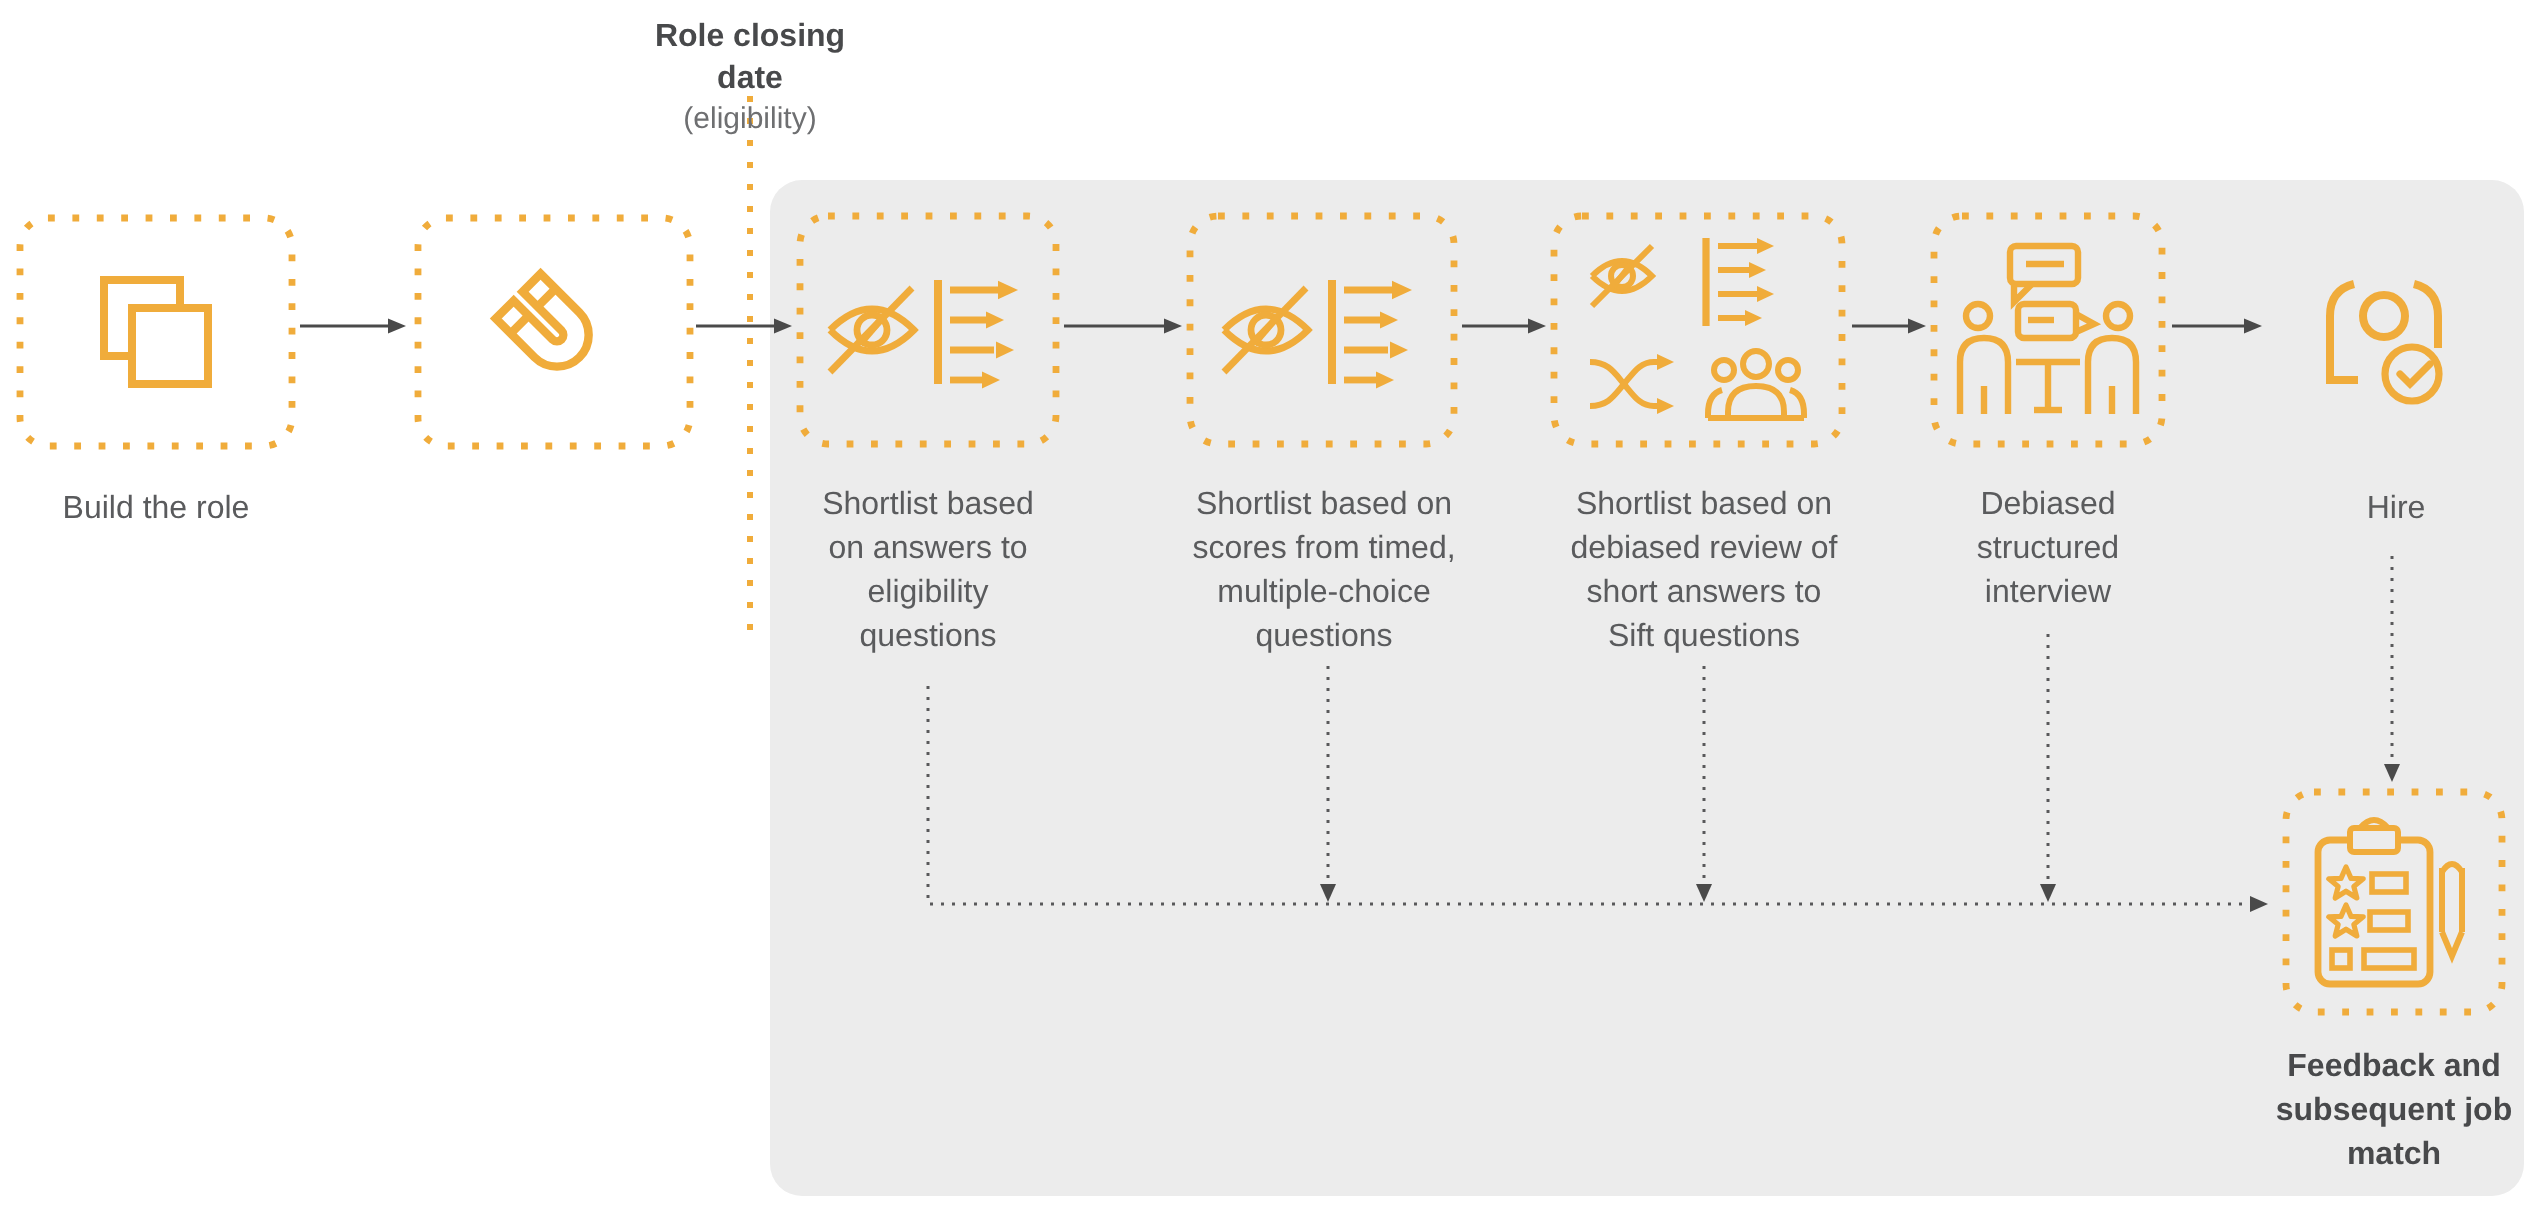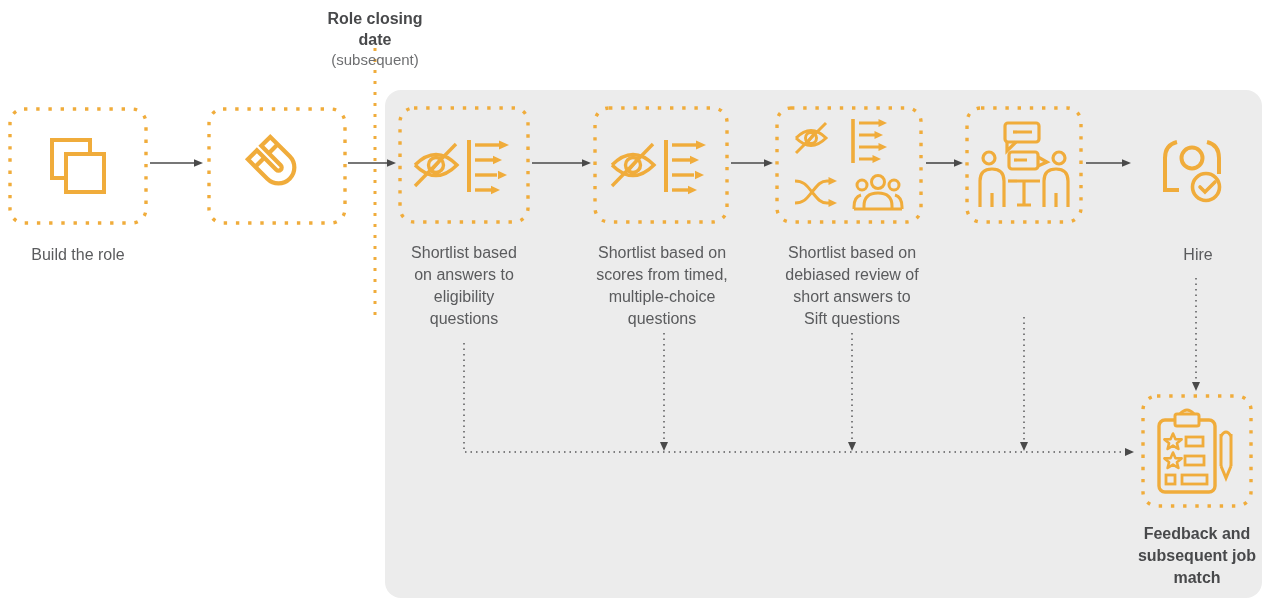--- a/index.html
+++ b/index.html
@@ -1,18 +1,18 @@
 <!DOCTYPE html>
 <html><head>
 <meta charset="utf-8">
 <style>
   html,body{margin:0;padding:0;background:#ffffff;}
   .canvas{
     position:relative;width:1267px;height:611px;background:#ffffff;
-    font-family:"Liberation Sans", sans-serif;overflow:hidden;border-radius:16px;
+    font-family:"Liberation Sans", sans-serif;overflow:hidden;
   }
   .panel{
     position:absolute;left:385px;top:90px;width:877px;height:508px;
     background:#ECECEC;border-radius:16px;
   }
   .station{position:absolute;display:flex;align-items:center;justify-content:center;}
   .station .border{position:absolute;left:0;top:0;}
   .station .glyph{position:relative;}
   .label{
     position:absolute;text-align:center;white-space:pre-line;
@@ -62,21 +62,21 @@
       <path d="M852,451 l-4,-9 h8 z"></path>
       <path d="M1024,451 l-4,-9 h8 z"></path>
       <path d="M1196,391 l-4,-9 h8 z"></path>
       <path d="M1134,452 l-9,-4 v8 z"></path>
     </g>
   </svg>
 
   <div class="annotation">
     <div class="title">Role closing
 date</div>
-    <div class="note">(subsequent)</div>
+    <div class="note">(eligibility)</div>
   </div>
 
   <div class="station" style="left:8px;top:107px;width:140px;height:118px">
     <svg class="border" width="140" height="118">
         <rect x="2" y="2" width="136" height="114" rx="14" fill="none" stroke="#F0AC3B" stroke-width="3.4" stroke-dasharray="3.4 8.8"></rect>
       </svg>
     <svg class="glyph" width="62" height="62" viewBox="0 0 62 62">
       <g fill="none" stroke="#F0AC3B" stroke-width="4">
         <rect x="5" y="5" width="38" height="38"></rect>
         <rect x="19" y="19" width="38" height="38" fill="#ffffff"></rect>
@@ -220,20 +220,23 @@
         <path d="M4,86 V60 q0,-12 12,-12 q12,0 12,12 V86"></path>
         <path d="M16,86 V72"></path>
         <path d="M92,86 V60 q0,-12 -12,-12 q-12,0 -12,12 V86"></path>
         <path d="M80,86 V72"></path>
         <path d="M32,60 H64"></path>
           <path d="M48,60 V84"></path>
           <path d="M41,84 H55"></path>
       </g>
     </svg>
   </div>
+  <div class="label" style="left:929px;top:242px;width:190px">Debiased
+structured
+interview</div>
 
   <div class="station" style="left:1157px;top:130px;width:70px;height:74px">
     <svg class="glyph" width="70" height="74" viewBox="0 0 70 74">
       <g fill="none" stroke="#F0AC3B" stroke-width="4">
         <path d="M8,44 V28 q0,-13 12,-16"></path>
         <path d="M62,44 V28 q0,-13 -12,-16"></path>
         <circle cx="35" cy="28" r="10.5"></circle>
         <path d="M8,44 V60 H22"></path>
       </g>
       <circle cx="49" cy="57" r="13.5" fill="#ECECEC" stroke="#F0AC3B" stroke-width="3.6"></circle>

